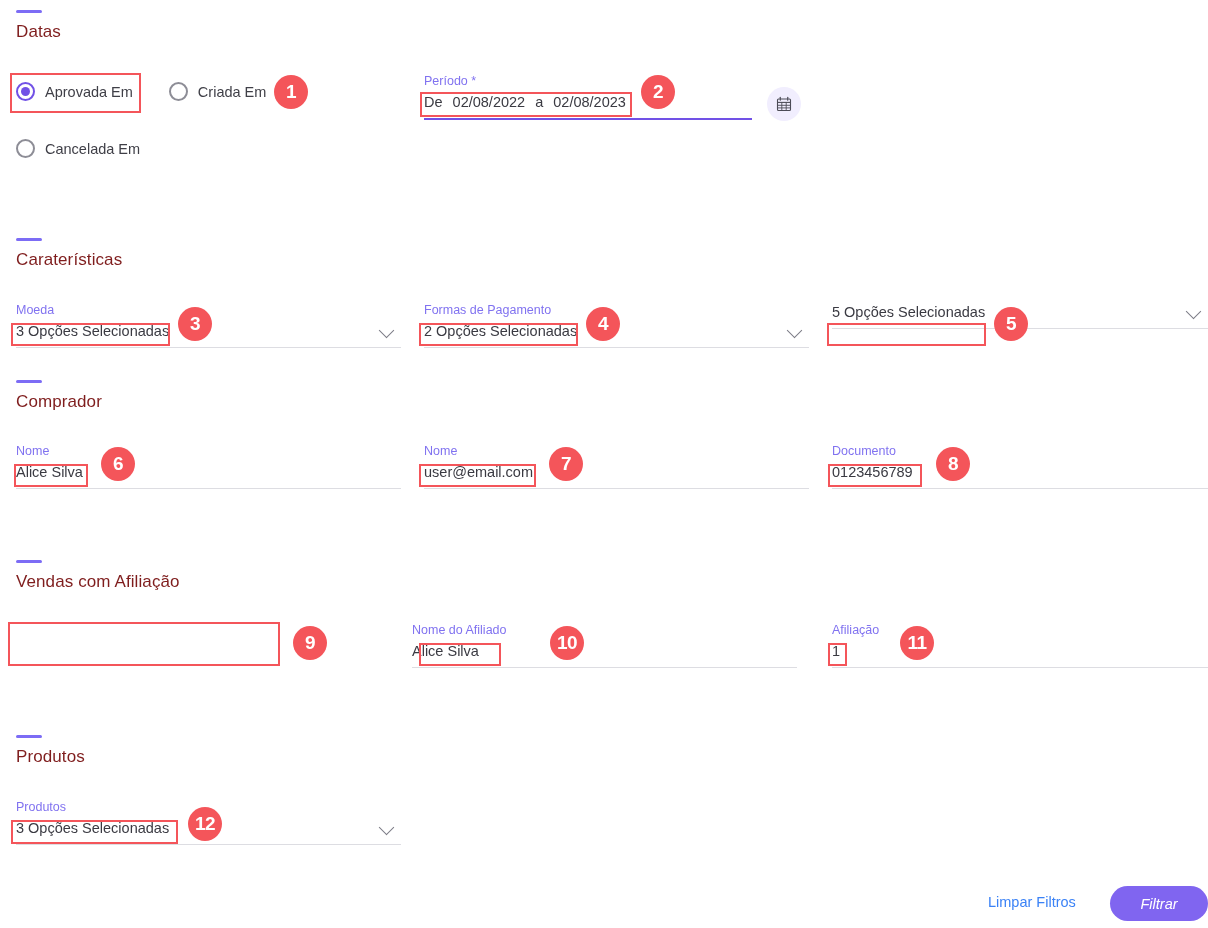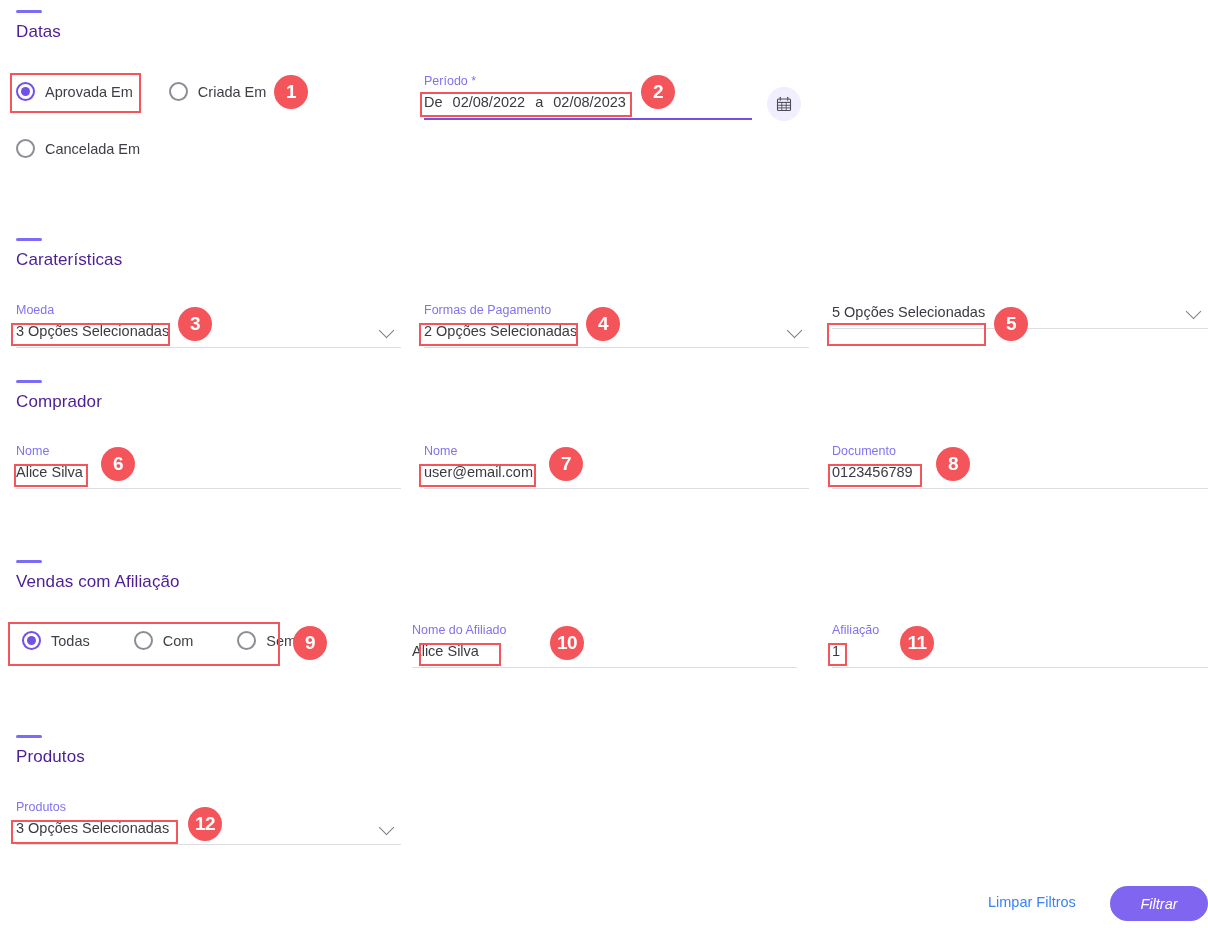--- a/index.html
+++ b/index.html
@@ -29,21 +29,21 @@
   }
   .section-dash {
     width: 26px;
     height: 3px;
     background: #7c6cf5;
     border-radius: 2px;
     margin-bottom: 9px;
   }
   .section-title {
     font-size: 17px;
-    color: #4c1d95;
+    color: #7f1d1d;
     letter-spacing: .1px;
     white-space: nowrap;
   }
 
   
   .radio-row {
     position: absolute;
     display: flex;
     align-items: center;
   }
@@ -292,34 +292,20 @@
     <div class="field-line">
       <span class="field-value">0123456789</span>
     </div>
   </div>
 
   <div class="section-head" style="top:560px;">
     <div class="section-dash"></div>
     <div class="section-title">Vendas com Afiliação</div>
   </div>
 
-  <div class="radio-row" style="left:22px; top:631px;">
-    <div class="radio-opt" style="margin-right:44px;">
-      <span class="radio-circle on"></span>
-      <span class="radio-label">Todas</span>
-    </div>
-    <div class="radio-opt" style="margin-right:44px;">
-      <span class="radio-circle"></span>
-      <span class="radio-label">Com</span>
-    </div>
-    <div class="radio-opt" style="margin-right:0;">
-      <span class="radio-circle"></span>
-      <span class="radio-label">Sem</span>
-    </div>
-  </div>
 
   <div class="field" style="left:412px; top:623px; width:385px;">
     <div class="field-label">Nome do Afiliado</div>
     <div class="field-line">
       <span class="field-value">Alice Silva</span>
     </div>
   </div>
 
   <div class="field" style="left:832px; top:623px; width:376px;">
     <div class="field-label">Afiliação</div>

